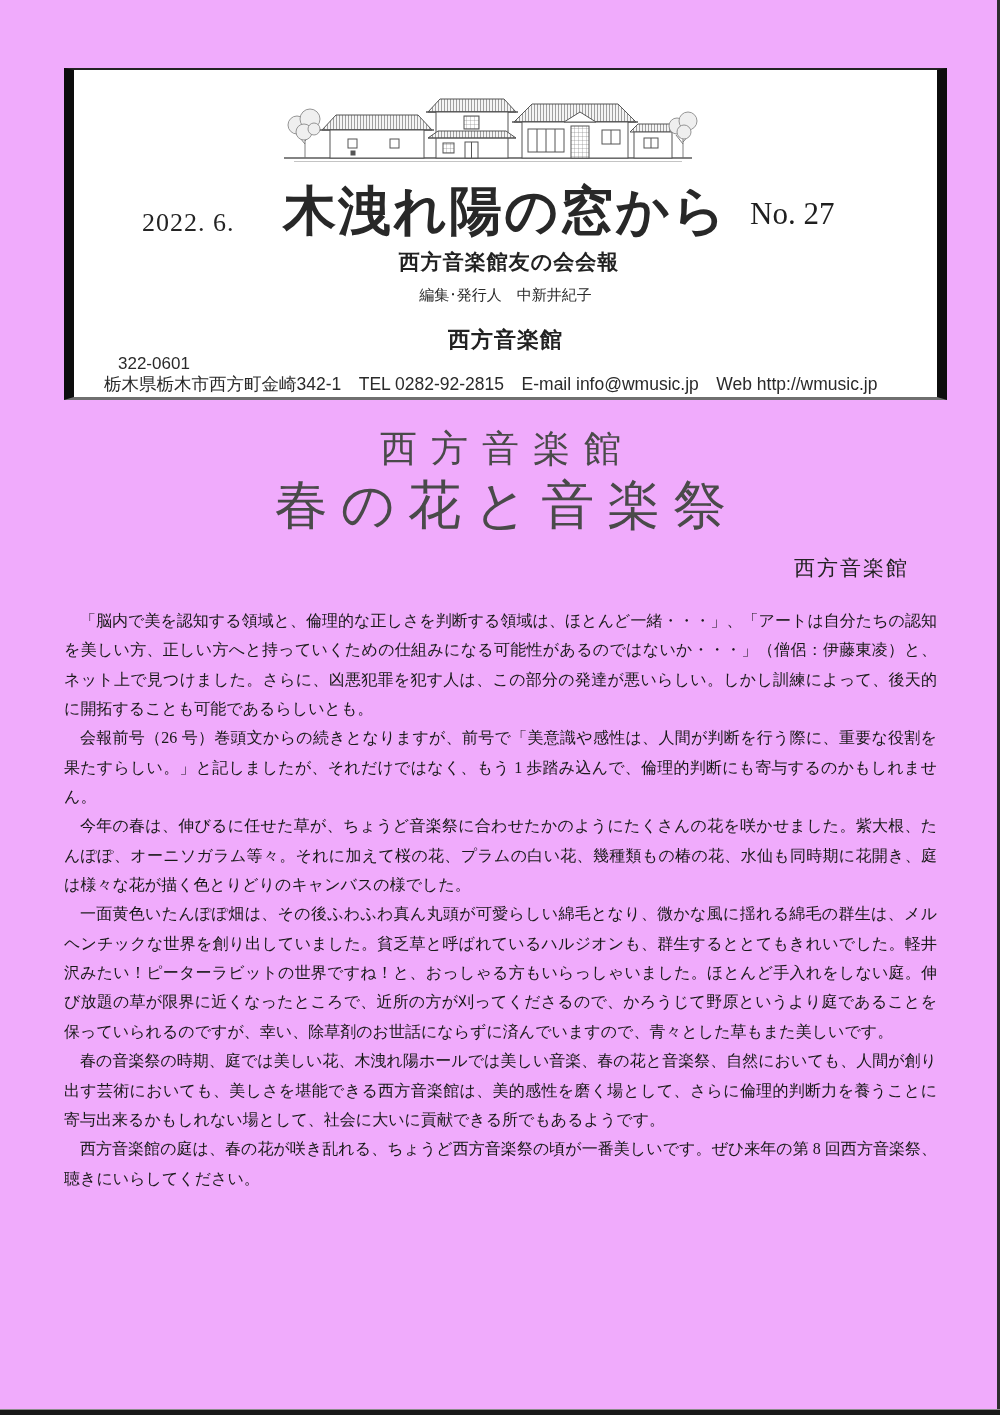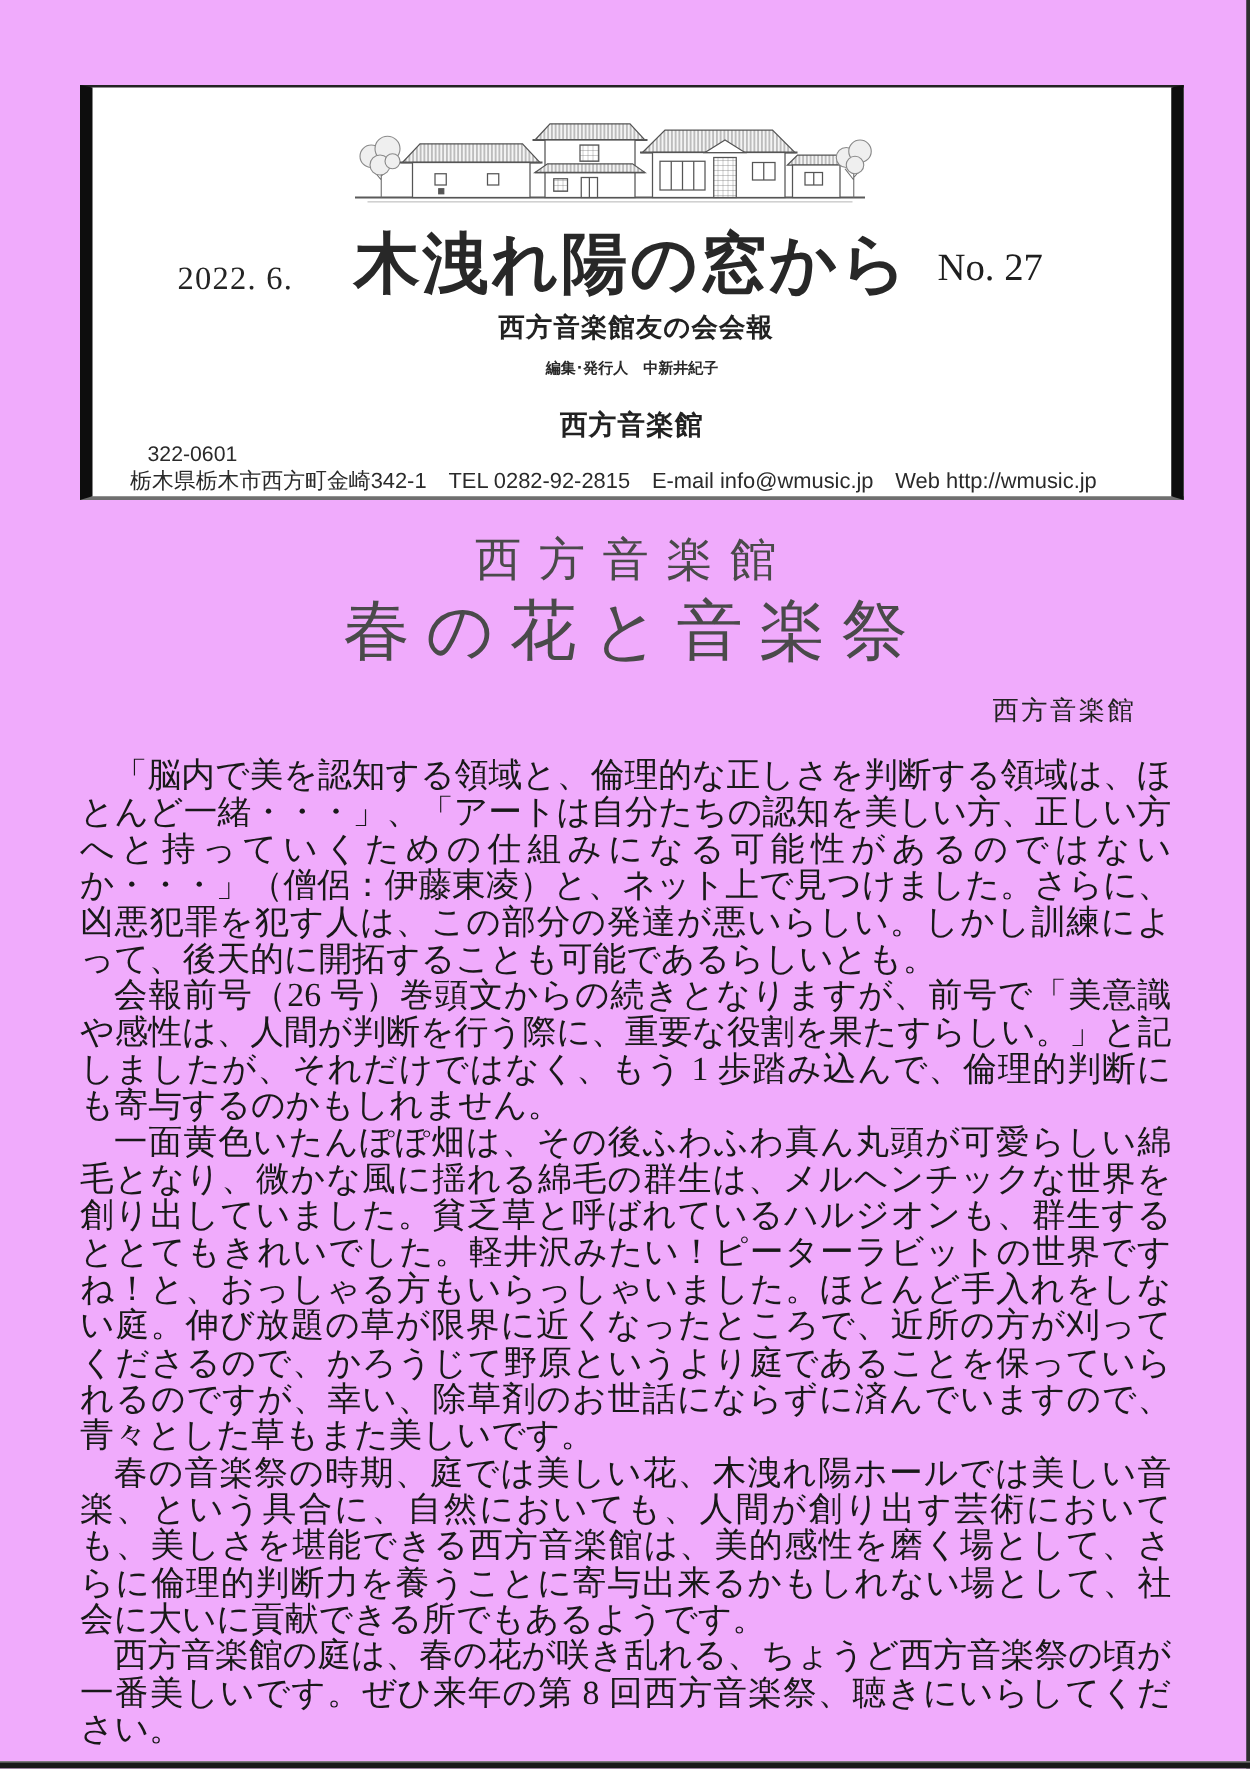--- a/index.html
+++ b/index.html
@@ -53,21 +53,21 @@
     left: 676px; top: 126px;
     font-size: 31px; color: #1f1f1f;
   }
   .mh-sans { font-family: "Liberation Sans", "DejaVu Sans", sans-serif; }
   .mh-subtitle {
     left: 0; top: 178px; width: 870px; text-align: center;
     font-size: 21px; font-weight: bold; letter-spacing: 1px; color: #222;
   }
   .mh-editor {
     left: 0; top: 216px; width: 863px; text-align: center;
-    font-size: 12px; font-weight: bold; color: #2a2a2a;
+    font-size: 15px; font-weight: normal; color: #2a2a2a;
   }
   .mh-org {
     left: 0; top: 255px; width: 863px; text-align: center;
     font-size: 22px; font-weight: bold; letter-spacing: 1px; color: #222;
   }
   .mh-postal {
     left: 44px; top: 284px;
     font-size: 17px; color: #2a2a2a; text-align: center;
   }
   .mh-address {
@@ -99,21 +99,21 @@
   }
   .art-author {
     text-align: right;
     padding-right: 28px;
     font-size: 21px; letter-spacing: 2px;
     color: #222;
     margin-top: 18px;
   }
   .art-body { margin-top: 24px; }
   .art-body p {
-    font-size: 27px;
+    font-size: 16px;
     line-height: 29.35px;
     text-align: justify;
     text-indent: 1em;
     color: #191919;
   }
 </style>
 </head>
 <body>
 
 <div class="page">
@@ -206,19 +206,20 @@
     <div class="mh-address mh-sans">栃木県栃木市西方町金崎342-1　TEL 0282-92-2815　E-mail  info@wmusic.jp　Web  http://wmusic.jp</div>
   </header>
 
   <main class="article">
     <h1 class="art-title1">西方音楽館</h1>
     <h1 class="art-title2">春の花と音楽祭</h1>
     <div class="art-author">西方音楽館</div>
     <div class="art-body">
       <p>「脳内で美を認知する領域と、倫理的な正しさを判断する領域は、ほとんど一緒・・・」、「アートは自分たちの認知を美しい方、正しい方へと持っていくための仕組みになる可能性があるのではないか・・・」（僧侶：伊藤東凌）と、ネット上で見つけました。さらに、凶悪犯罪を犯す人は、この部分の発達が悪いらしい。しかし訓練によって、後天的に開拓することも可能であるらしいとも。</p>
       <p>会報前号（26 号）巻頭文からの続きとなりますが、前号で「美意識や感性は、人間が判断を行う際に、重要な役割を果たすらしい。」と記しましたが、それだけではなく、もう 1 歩踏み込んで、倫理的判断にも寄与するのかもしれません。</p>
+      <p>今年の春は、伸びるに任せた草が、ちょうど音楽祭に合わせたかのようにたくさんの花を咲かせました。紫大根、たんぽぽ、オーニソガラム等々。それに加えて桜の花、プラムの白い花、幾種類もの椿の花、水仙も同時期に花開き、庭は様々な花が描く色とりどりのキャンバスの様でした。</p>
       <p>一面黄色いたんぽぽ畑は、その後ふわふわ真ん丸頭が可愛らしい綿毛となり、微かな風に揺れる綿毛の群生は、メルヘンチックな世界を創り出していました。貧乏草と呼ばれているハルジオンも、群生するととてもきれいでした。軽井沢みたい！ピーターラビットの世界ですね！と、おっしゃる方もいらっしゃいました。ほとんど手入れをしない庭。伸び放題の草が限界に近くなったところで、近所の方が刈ってくださるので、かろうじて野原というより庭であることを保っていられるのですが、幸い、除草剤のお世話にならずに済んでいますので、青々とした草もまた美しいです。</p>
-      <p>春の音楽祭の時期、庭では美しい花、木洩れ陽ホールでは美しい音楽、という具合に、自然においても、人間が創り出す芸術においても、美しさを堪能できる西方音楽館は、美的感性を磨く場として、さらに倫理的判断力を養うことに寄与出来るかもしれない場として、社会に大いに貢献できる所でもあるようです。</p>
+      <p>春の音楽祭の時期、庭では美しい花、木洩れ陽ホールでは美しい音楽、春の花と音楽祭、自然においても、人間が創り出す芸術においても、美しさを堪能できる西方音楽館は、美的感性を磨く場として、さらに倫理的判断力を養うことに寄与出来るかもしれない場として、社会に大いに貢献できる所でもあるようです。</p>
       <p>西方音楽館の庭は、春の花が咲き乱れる、ちょうど西方音楽祭の頃が一番美しいです。ぜひ来年の第 8 回西方音楽祭、聴きにいらしてください。</p>
     </div>
   </main>
 
 </div>
 
 </body></html>

